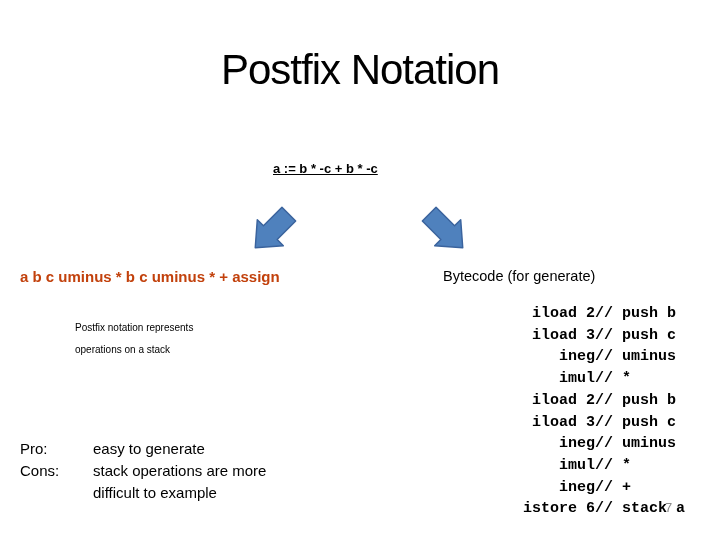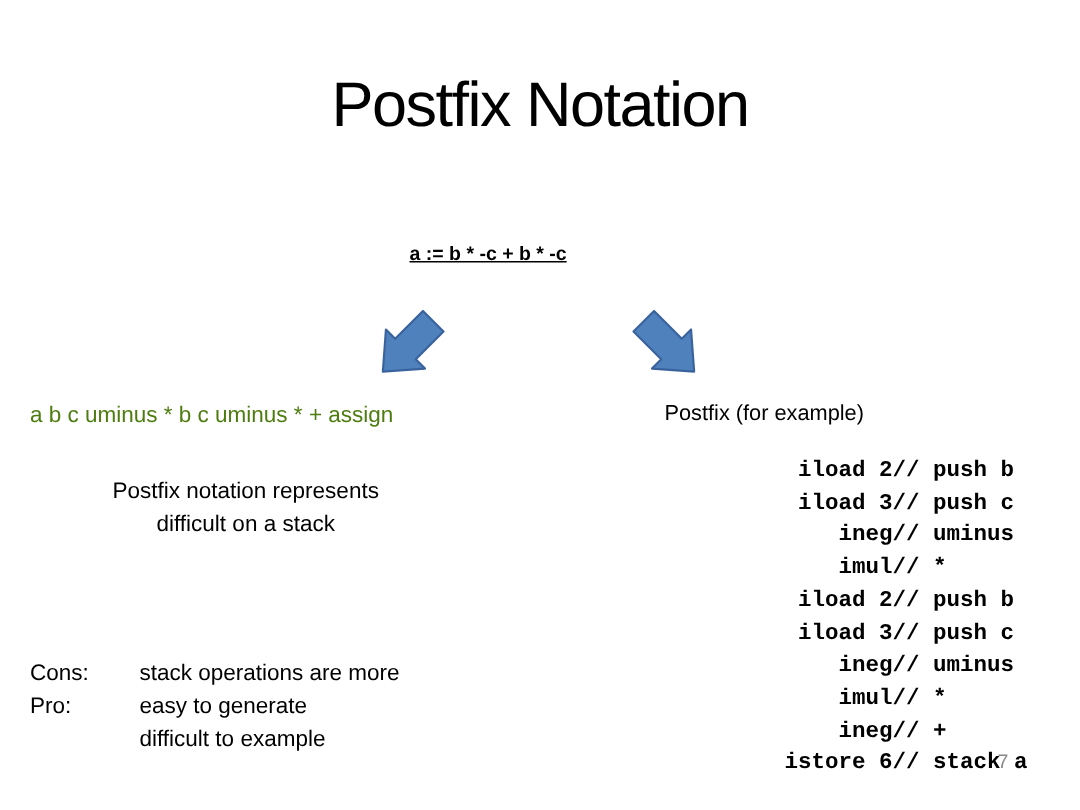--- a/index.html
+++ b/index.html
@@ -38,39 +38,38 @@
     width: 62px;
     height: 62px;
   }
   .arrow-left  { top: 201px; left: 240px; }
   .arrow-right { top: 201px; left: 416px; }
   .postfix-line {
     position: absolute;
     top: 268px;
     left: 20px;
     font-size: 15px;
-    font-weight: 400;
-    color: #4d7c0f;
+    font-weight: 700;
+    color: #c2410c;
   }
   .bytecode-heading {
     position: absolute;
     top: 268px;
     left: 443px;
     font-size: 14.5px;
     font-weight: 400;
     color: #000000;
   }
   .stack-note {
     position: absolute;
     top: 317px;
     left: 75px;
-    font-size: 15px;
+    font-size: 10px;
     line-height: 22px;
     color: #000000;
-    text-align: center;
   }
   .procons {
     position: absolute;
     top: 438px;
     left: 20px;
     font-size: 15px;
     line-height: 21.8px;
     color: #000000;
   }
   .procons-row { display: flex; }
@@ -110,35 +109,35 @@
   <svg class="arrow arrow-left" viewBox="0 0 64 64" xmlns="http://www.w3.org/2000/svg">
     <polygon points="22,6 42,6 42,33 51,33 32,55 13,33 22,33" fill="#4f81bd" stroke="#3a639d" stroke-width="1.5" stroke-linejoin="round" transform="rotate(45 32 32)"></polygon>
   </svg>
 
   <svg class="arrow arrow-right" viewBox="0 0 64 64" xmlns="http://www.w3.org/2000/svg">
     <polygon points="22,6 42,6 42,33 51,33 32,55 13,33 22,33" fill="#4f81bd" stroke="#3a639d" stroke-width="1.5" stroke-linejoin="round" transform="rotate(-45 32 32)"></polygon>
   </svg>
 
   <div class="postfix-line">a b c uminus * b c uminus * + assign</div>
 
-  <div class="bytecode-heading">Postfix (for example)</div>
+  <div class="bytecode-heading">Bytecode (for generate)</div>
 
   <div class="stack-note">
     <div>Postfix notation represents</div>
-    <div>difficult on a stack</div>
+    <div>operations on a stack</div>
   </div>
 
   <div class="procons">
     <div class="procons-row">
+      <span class="procons-label">Pro:</span>
+      <span class="procons-text">easy to generate</span>
+    </div>
+    <div class="procons-row">
       <span class="procons-label">Cons:</span>
       <span class="procons-text">stack operations are more</span>
-    </div>
-    <div class="procons-row">
-      <span class="procons-label">Pro:</span>
-      <span class="procons-text">easy to generate</span>
     </div>
     <div class="procons-row">
       <span class="procons-label"></span>
       <span class="procons-text">difficult to example</span>
     </div>
   </div>
 
   <div class="page-number">7</div>
 
   <div class="code-block">

